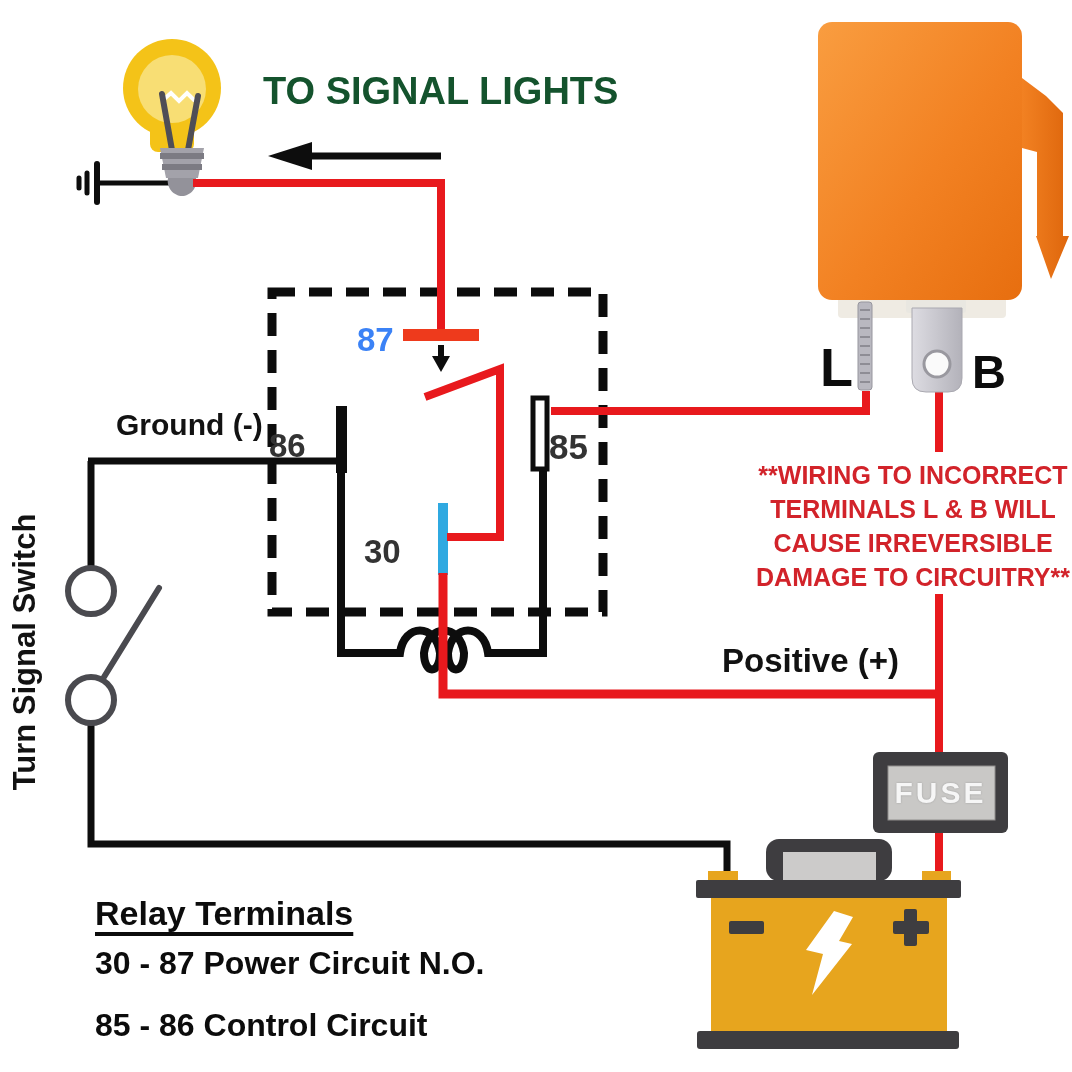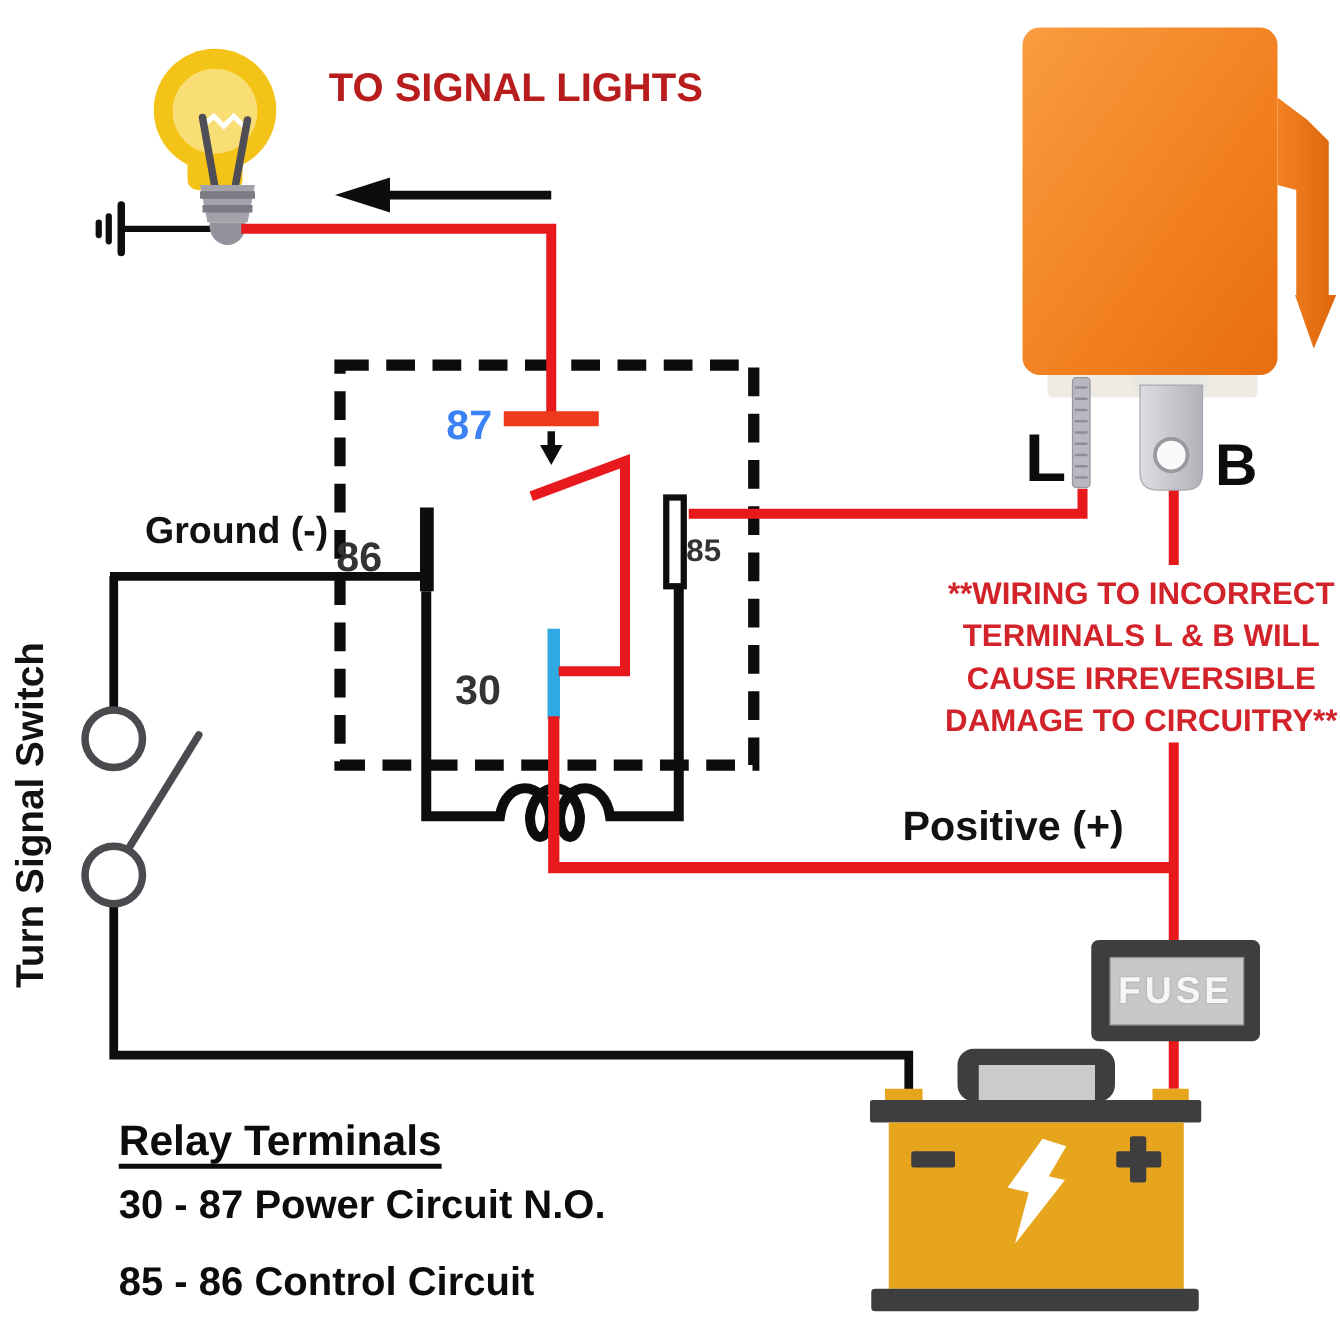--- a/index.html
+++ b/index.html
@@ -1,26 +1,26 @@
 <!DOCTYPE html>
 <html><head>
 <meta charset="utf-8">
 <style>
   html,body{margin:0;padding:0;background:#ffffff;}
   #stage{position:relative;width:1072px;height:1072px;background:#ffffff;overflow:hidden;
          font-family:"Liberation Sans",sans-serif;}
   svg{position:absolute;left:0;top:0;}
   .lbl{position:absolute;font-weight:bold;color:#121212;white-space:nowrap;line-height:1;}
-  .title{left:263px;top:54px;font-size:32px;letter-spacing:0px;color:#b91c1c;}
+  .title{left:263px;top:72px;font-size:38px;letter-spacing:0px;color:#14532d;}
   .note{left:264px;top:104px;font-size:27px;font-style:italic;color:#0c0c0c;}
   .ground{left:84px;top:410px;font-size:30px;margin-left:32px;}
   .tss{left:24px;top:652px;font-size:31px;transform:translate(-50%,-50%) rotate(-90deg);}
   .t87{left:357px;top:323px;font-size:33px;color:#3b82f6;text-align:right;}
   .t86{left:269px;top:429px;font-size:33px;color:#333;}
-  .t85{left:549px;top:429px;font-size:25px;color:#333;}
+  .t85{left:549px;top:429px;font-size:35px;color:#333;}
   .t30{left:364px;top:535px;font-size:33px;color:#333;}
   .pinL{left:820px;top:340px;font-size:54px;color:#0c0c0c;}
   .pinB{left:972px;top:348px;font-size:47px;color:#0c0c0c;}
   .warn{position:absolute;left:748px;top:458px;width:330px;text-align:center;
         font-weight:bold;font-size:25px;line-height:34px;color:#d2232a;}
   .positive{left:722px;top:644px;font-size:33px;}
   .fuse{position:absolute;left:873px;top:766px;width:135px;height:70px;text-align:center;
         font-weight:bold;font-size:30px;line-height:54px;letter-spacing:3px;color:#f6f6f6;
         text-shadow:0 0 2px #9a9a9a;}
   .legendTitle{left:95px;top:896px;font-size:34px;color:#0c0c0c;

